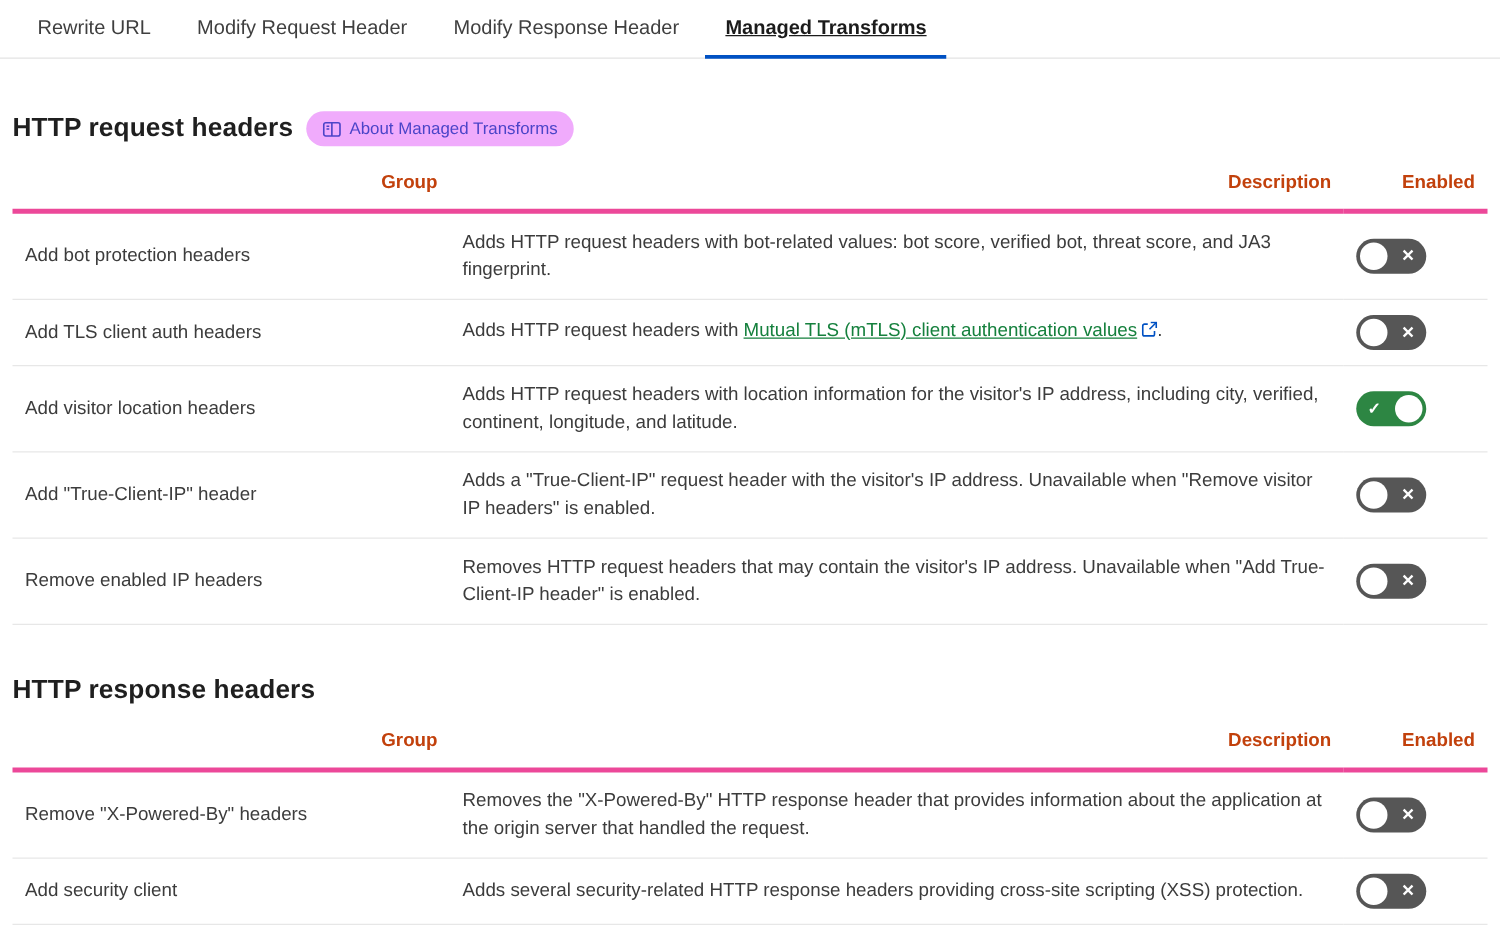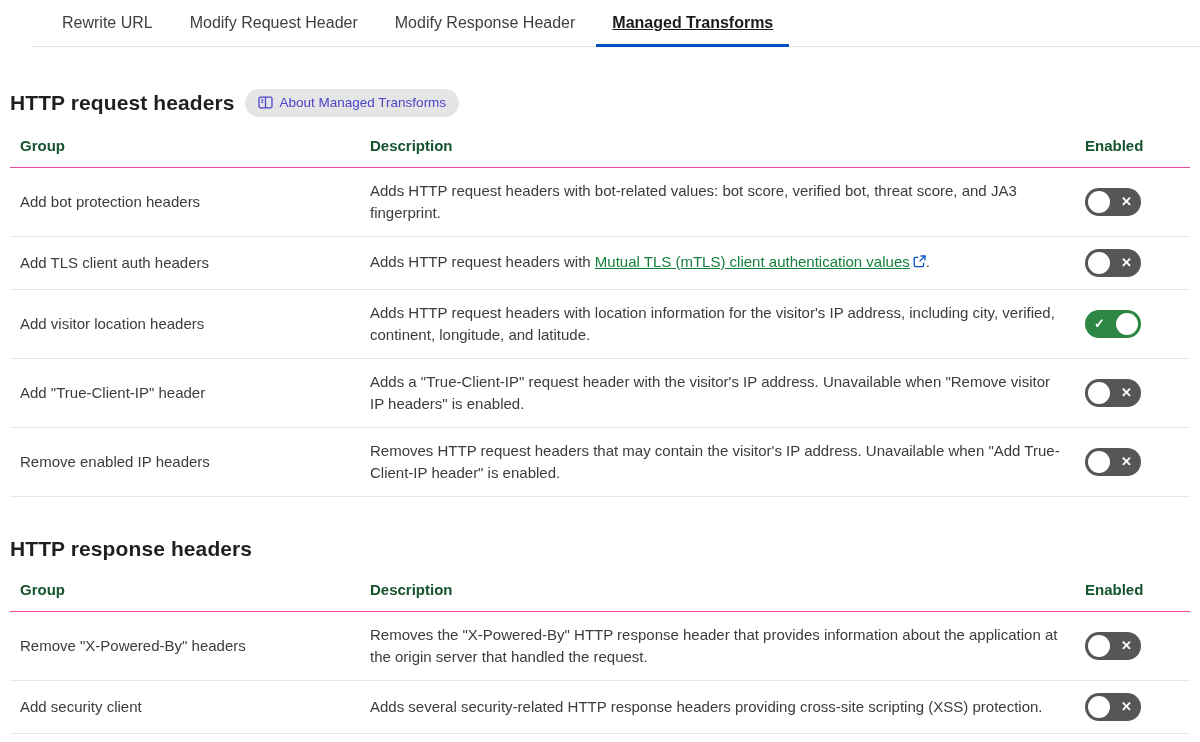--- a/index.html
+++ b/index.html
@@ -12,21 +12,20 @@
     overflow: hidden;
   }
 
   
   .tabbar {
     display: flex;
     align-items: stretch;
     height: 47px;
     border-bottom: 1px solid #e3e3e3;
     padding-left: 14px;
-    margin-left: 32px;
   }
   .tab {
     position: relative;
     display: flex;
     align-items: center;
     padding: 0 16px;
     margin-right: 5px;
     font-size: 16px;
     color: #3f3f3f;
     cursor: pointer;
@@ -56,49 +55,49 @@
   }
   .section-head h2 {
     margin: 0;
     font-size: 21px;
     font-weight: 700;
     color: #1f1f1f;
     letter-spacing: .1px;
   }
   .badge {
     display: inline-flex;
-    align-items: flex-start;
+    align-items: flex-end;
     gap: 7px;
-    background: #e5e5e5;
+    background: #f0abfc;
     color: #4b44c8;
     font-size: 13.5px;
     line-height: 1;
     padding: 7px 13px;
     border-radius: 15px;
     cursor: pointer;
     text-decoration: none;
   }
   .badge svg { display: block; }
 
   
   table {
     width: 100%;
     border-collapse: collapse;
     table-layout: fixed;
     margin-top: 10px;
   }
   col.c-group { width: 350px; }
   col.c-enabled { width: 115px; }
   thead th {
-    text-align: left;
+    text-align: right;
     font-size: 15px;
     font-weight: 700;
-    color: #14532d;
+    color: #c2410c;
     padding: 10px 10px 13px 10px;
-    border-bottom: 1px solid #ec4899;
+    border-bottom: 4px solid #ec4899;
   }
   tbody td {
     font-size: 15px;
     color: #3c3c3c;
     padding: 12px 10px;
     border-bottom: 1px solid #e7e7e7;
     line-height: 22px;
     vertical-align: middle;
   }
   td.desc-cell a {

